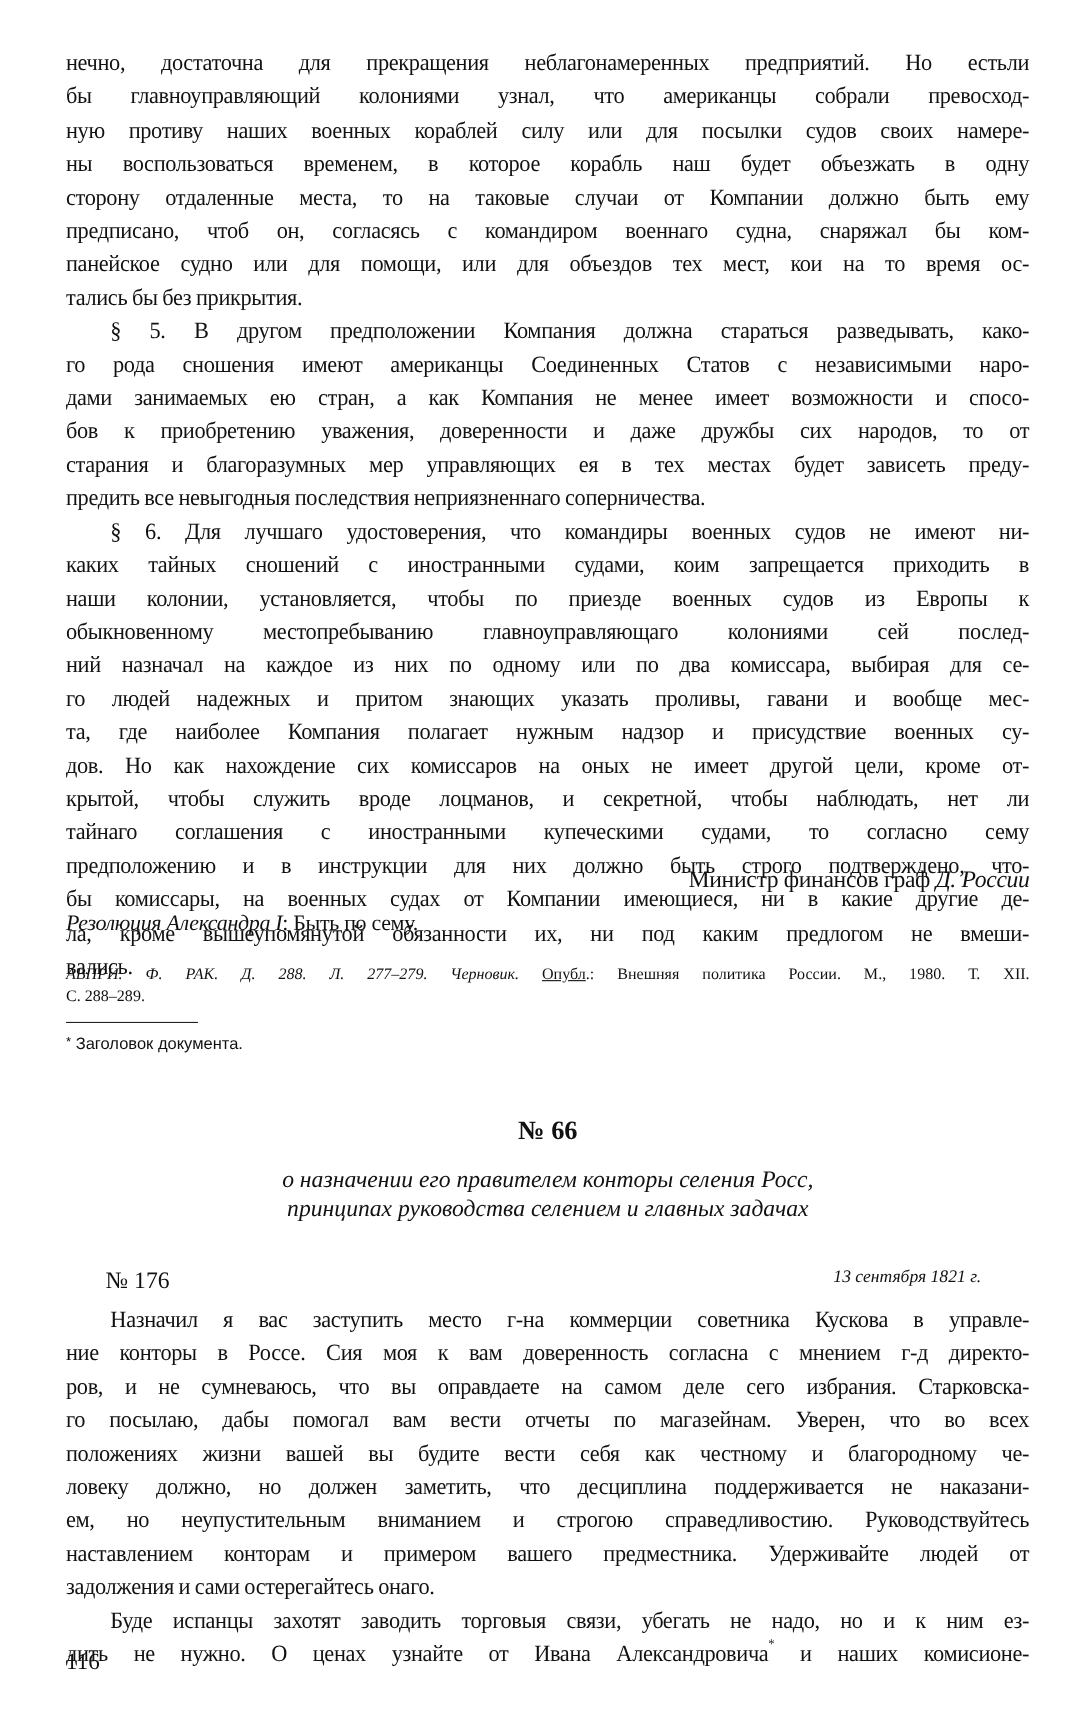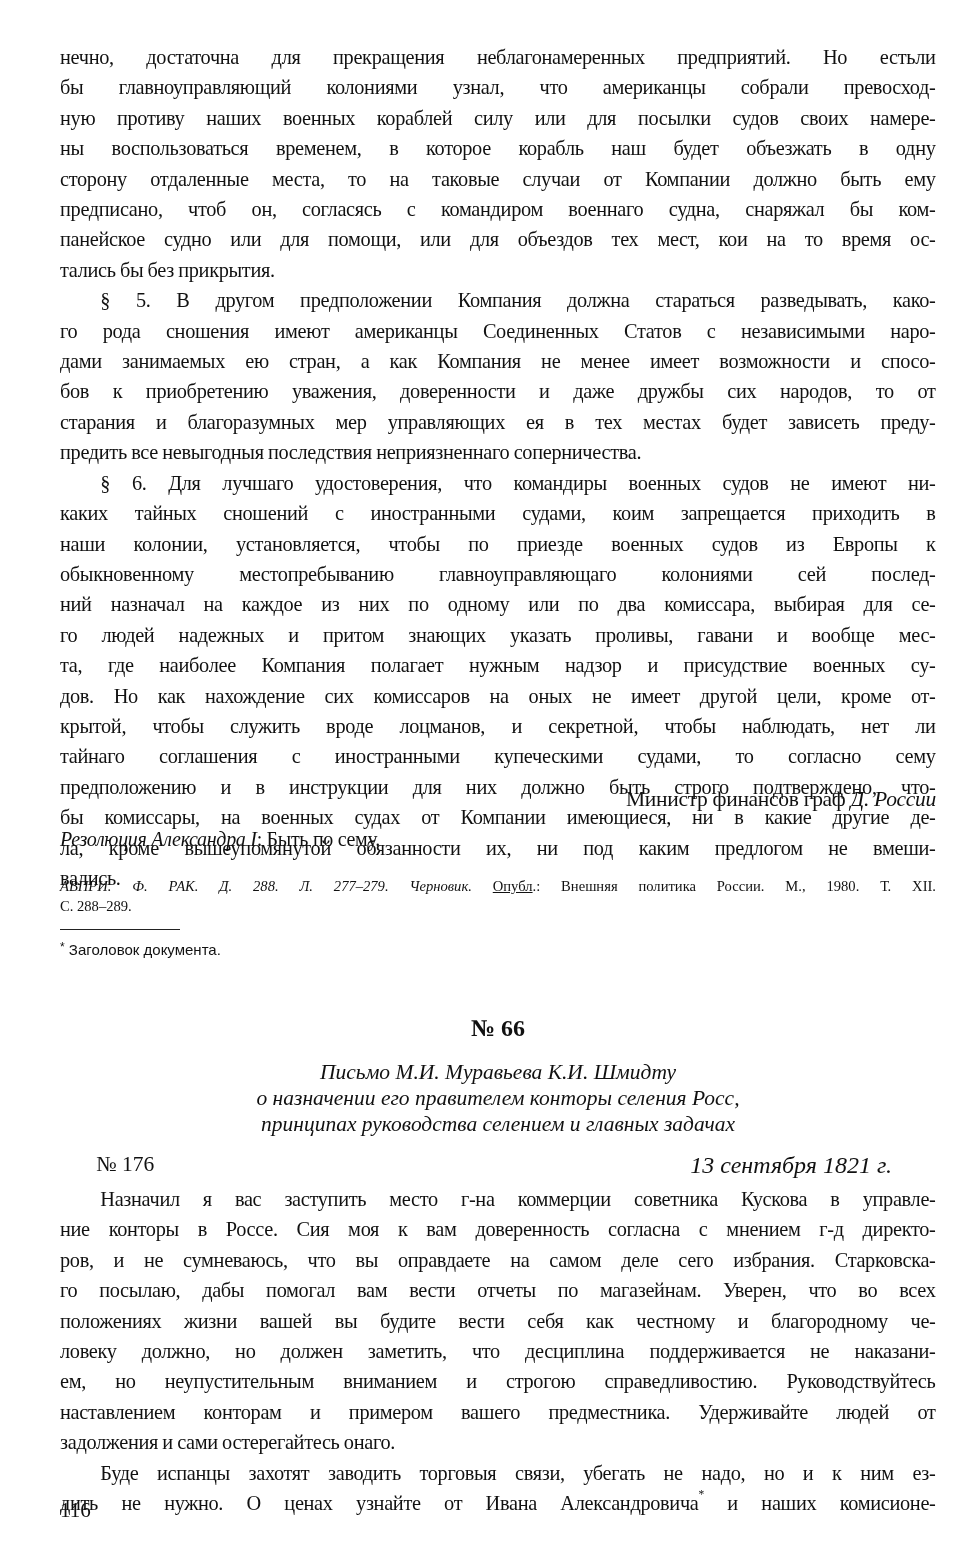--- a/index.html
+++ b/index.html
@@ -118,21 +118,21 @@
       position: absolute;
       top: 1152px;
       left: 36px;
       font-size: 21.5px;
     }
     #letter-date {
       position: absolute;
       top: 1152px;
       right: 44px;
       font-style: italic;
-      font-size: 24px;
+      font-size: 16px;
     }
     #block-letter { position: absolute; top: 1184px; left: 0; }
     #page-number {
       position: absolute;
       top: 1498px;
       left: 0;
       width: 876px;
       text-align: left;
       font-size: 21px;
     }
@@ -195,21 +195,20 @@
 
   <div id="footnote-rule"></div>
 
   <div id="footnote">
     <sup class="star">*</sup><span> Заголовок документа.</span>
   </div>
 
   <div id="doc-number">№ 66</div>
 
   <div id="doc-title">
-    <span>Письмо М.И. Муравьева К.И. Шмидту</span>
     <span>о назначении его правителем конторы селения Росс,</span>
     <span>принципах руководства селением и главных задачах</span>
   </div>
 
   <div id="letter-number">№ 176</div>
   <div id="letter-date">13 сентября 1821 г.</div>
 
   <div id="block-letter" class="body-text">
     <div>
       <span class="line indent">Назначил я вас заступить место г-на коммерции советника Кускова в управле-</span>

